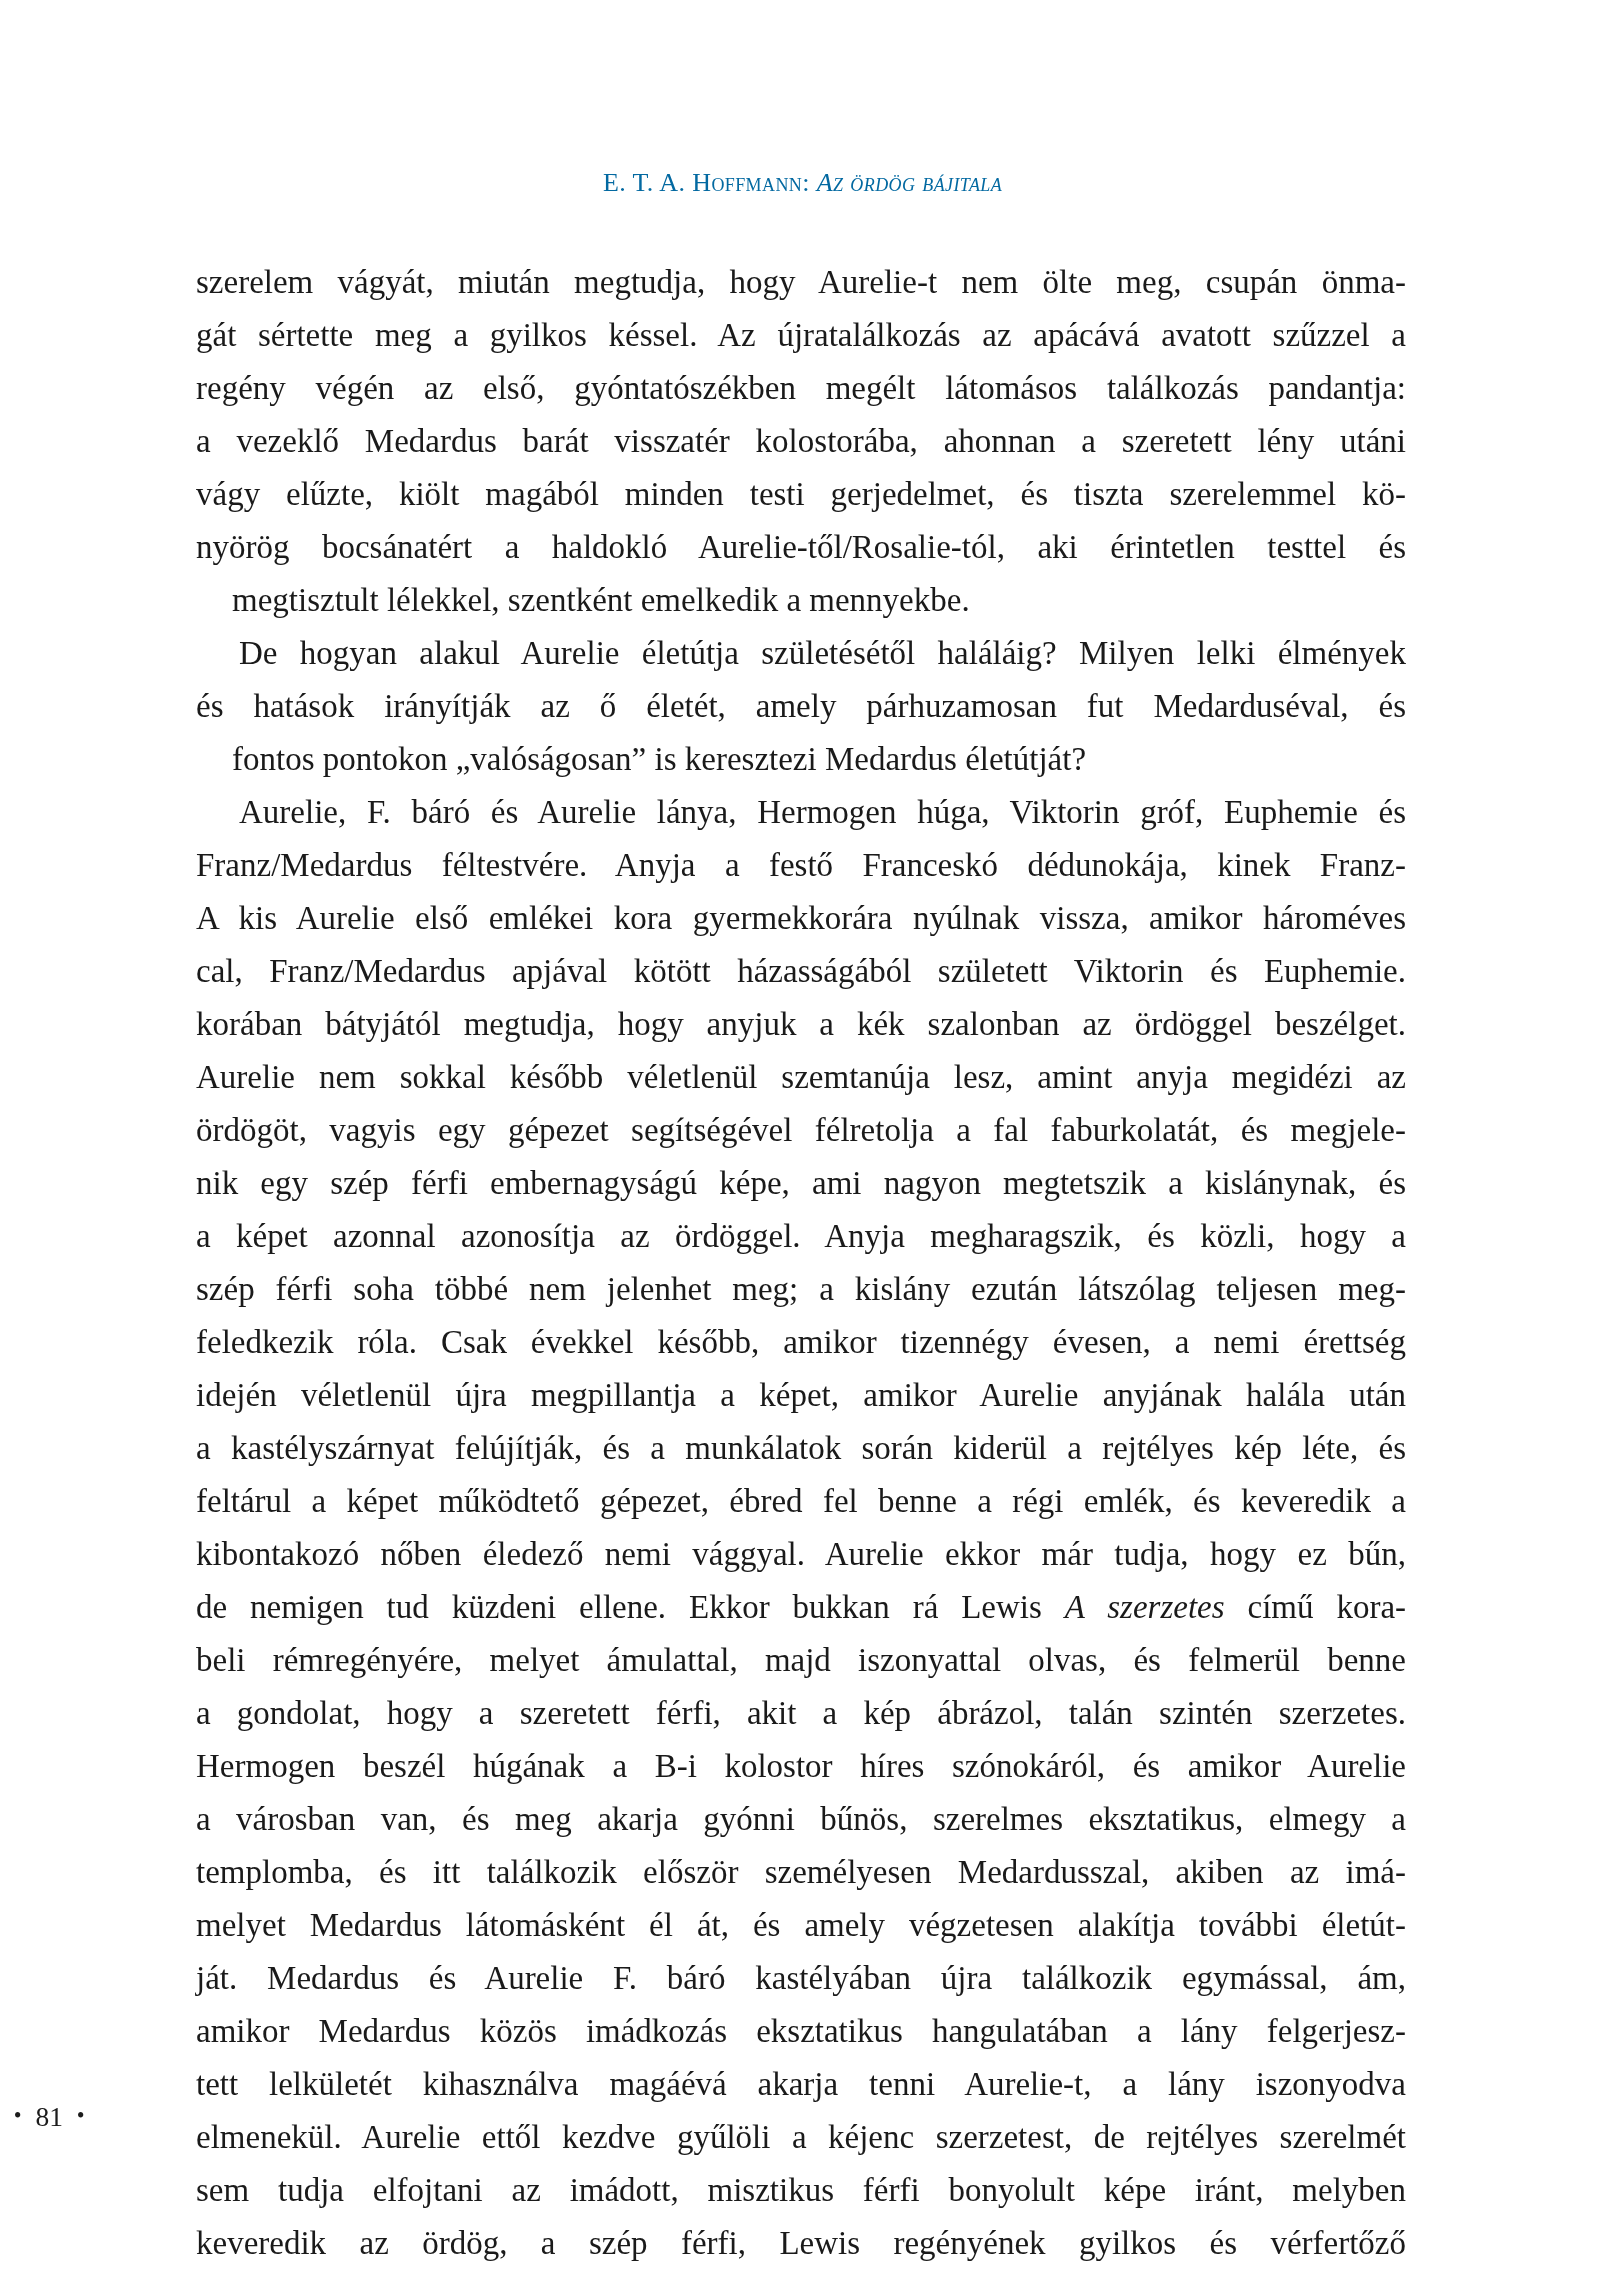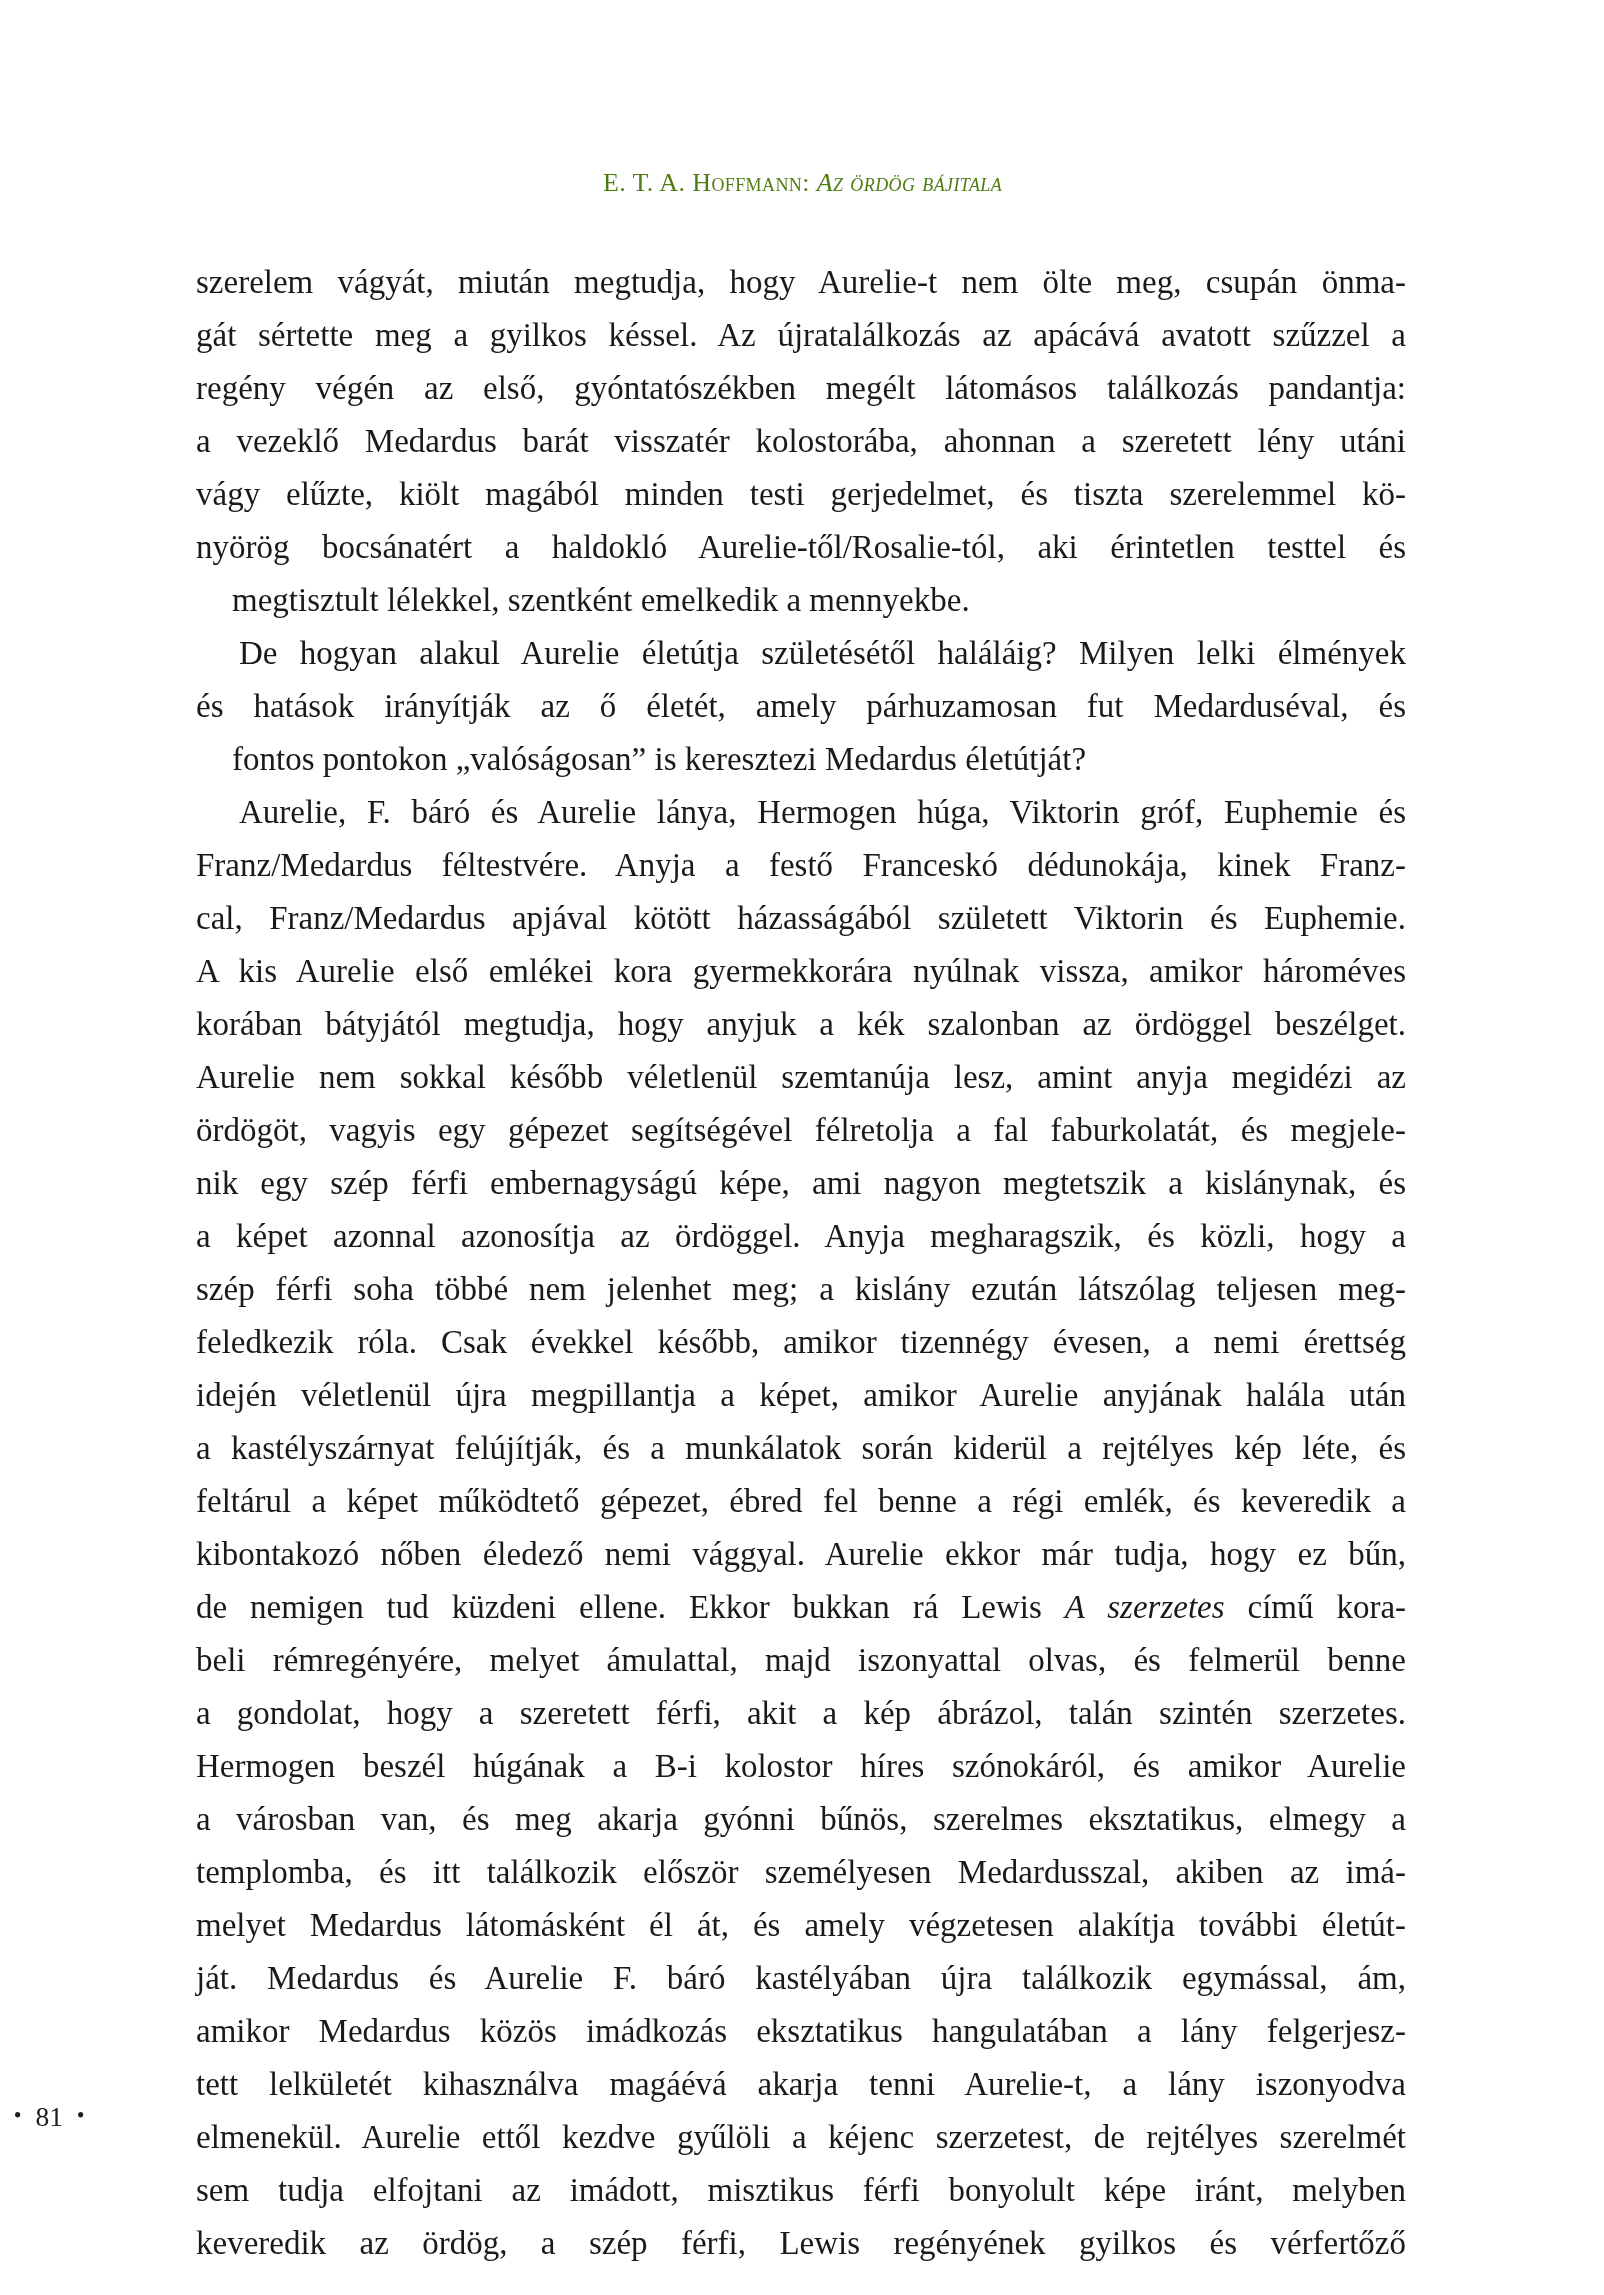--- a/index.html
+++ b/index.html
@@ -17,21 +17,21 @@
     width: 1605px; height: 2295px;
     background: #ffffff;
   }
   .running-head {
     position: absolute;
     top: 168px;
     left: 0; right: 0;
     text-align: center;
     font-size: 26px;
     letter-spacing: 0.4px;
-    color: #4d7c0f;
+    color: #0369a1;
   }
   .running-head .sc { font-variant: small-caps; }
   .running-head .it { font-style: italic; font-variant: small-caps; }
   .body-text {
     position: absolute;
     left: 196px;
     top: 256px;
     width: 1210px;
   }
   .line {
@@ -72,22 +72,22 @@
     <span class="line">regény végén az első, gyóntatószékben megélt látomásos találkozás pandantja:</span>
     <span class="line">a vezeklő Medardus barát visszatér kolostorába, ahonnan a szeretett lény utáni</span>
     <span class="line">vágy elűzte, kiölt magából minden testi gerjedelmet, és tiszta szerelemmel kö-</span>
     <span class="line">nyörög bocsánatért a haldokló Aurelie-től/Rosalie-tól, aki érintetlen testtel és</span>
     <span class="line last">megtisztult lélekkel, szentként emelkedik a mennyekbe.</span>
     <span class="line indent">De hogyan alakul Aurelie életútja születésétől haláláig? Milyen lelki élmények</span>
     <span class="line">és hatások irányítják az ő életét, amely párhuzamosan fut Medarduséval, és</span>
     <span class="line last">fontos pontokon „valóságosan” is keresztezi Medardus életútját?</span>
     <span class="line indent">Aurelie, F. báró és Aurelie lánya, Hermogen húga, Viktorin gróf, Euphemie és</span>
     <span class="line">Franz/Medardus féltestvére. Anyja a festő Franceskó dédunokája, kinek Franz-</span>
+    <span class="line">A kis Aurelie első emlékei kora gyermekkorára nyúlnak vissza, amikor hároméves</span>
     <span class="line">cal, Franz/Medardus apjával kötött házasságából született Viktorin és Euphemie.</span>
-    <span class="line">A kis Aurelie első emlékei kora gyermekkorára nyúlnak vissza, amikor hároméves</span>
     <span class="line">korában bátyjától megtudja, hogy anyjuk a kék szalonban az ördöggel beszélget.</span>
     <span class="line">Aurelie nem sokkal később véletlenül szemtanúja lesz, amint anyja megidézi az</span>
     <span class="line">ördögöt, vagyis egy gépezet segítségével félretolja a fal faburkolatát, és megjele-</span>
     <span class="line">nik egy szép férfi embernagyságú képe, ami nagyon megtetszik a kislánynak, és</span>
     <span class="line">a képet azonnal azonosítja az ördöggel. Anyja megharagszik, és közli, hogy a</span>
     <span class="line">szép férfi soha többé nem jelenhet meg; a kislány ezután látszólag teljesen meg-</span>
     <span class="line">feledkezik róla. Csak évekkel később, amikor tizennégy évesen, a nemi érettség</span>
     <span class="line">idején véletlenül újra megpillantja a képet, amikor Aurelie anyjának halála után</span>
     <span class="line">a kastélyszárnyat felújítják, és a munkálatok során kiderül a rejtélyes kép léte, és</span>
     <span class="line">feltárul a képet működtető gépezet, ébred fel benne a régi emlék, és keveredik a</span>

